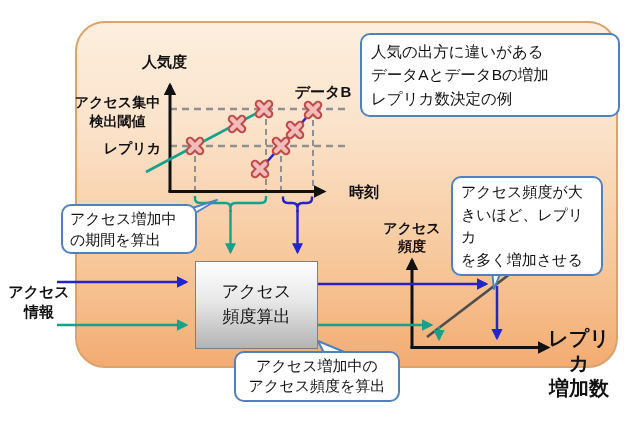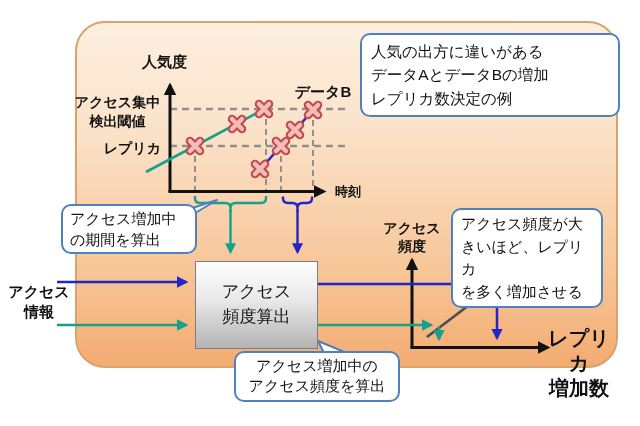--- a/index.html
+++ b/index.html
@@ -8,27 +8,27 @@
   .panel{position:absolute;left:75px;top:21px;width:539px;height:343px;border:2px solid #D9A36E;
          border-radius:30px;background:linear-gradient(180deg,#FDEFDF 0%,#FBE3CB 30%,#F7C79A 70%,#F3AC72 100%);}
   svg.geom{position:absolute;left:0;top:0;z-index:2;}
   .txt{position:absolute;z-index:3;white-space:pre-line;}
   .lbl{font-weight:bold;}
   .bubble{position:absolute;z-index:3;background:#fff;border:2px solid #4F81BD;border-radius:10px;
           white-space:pre-line;box-sizing:border-box;}
   .note{left:360px;top:33px;width:260px;padding:5px 9px;font-size:15.5px;line-height:1.5;}
   .co-period{left:61px;top:204px;width:136px;padding:2px 7px;font-size:15px;line-height:1.4;}
   .co-freq{left:234px;top:351px;width:166px;padding:3px 4px;font-size:15px;line-height:1.35;text-align:center;}
-  .co-replica{left:451px;top:176px;width:152px;padding:3px 8px;font-size:15px;line-height:1.5;margin-top:32px;}
+  .co-replica{left:451px;top:176px;width:152px;padding:3px 8px;font-size:15px;line-height:1.5;}
   .procbox{position:absolute;z-index:3;left:195px;top:261px;width:121px;height:86px;
            background:linear-gradient(180deg,#fefefe 0%,#e8e8e8 45%,#b3b3b3 100%);
            border:1.5px solid #7f7f7f;display:flex;align-items:center;justify-content:center;
            text-align:center;font-size:17px;line-height:1.45;white-space:pre-line;}
   .y1{left:142px;top:53px;width:66px;text-align:left;font-size:15px;}
-  .x1{left:335px;top:183px;width:44px;font-size:13px;}
+  .x1{left:335px;top:183px;width:44px;font-size:15px;text-align:right;}
   .thU{left:71px;top:93px;width:93px;text-align:center;font-size:14px;line-height:1.35;}
   .thL{left:71px;top:140px;width:90px;text-align:right;font-size:14px;}
   .dA{left:228px;top:83px;width:62px;text-align:center;font-size:15px;}
   .dB{left:292px;top:83px;width:62px;text-align:center;font-size:15px;}
   .inp{left:3px;top:282px;width:72px;text-align:center;font-size:15px;line-height:1.35;}
   .y2{left:383px;top:219px;width:58px;text-align:center;font-size:14px;line-height:1.3;}
   .x2{left:539px;top:326px;width:80px;text-align:center;font-size:20px;line-height:1.25;}
   .dash{stroke:#909090;stroke-width:2.5;stroke-dasharray:7 5;}
   .dashv{stroke:#909090;stroke-width:2;stroke-dasharray:6 4;}
   .axis{stroke:#111;stroke-width:3;fill:none;}

